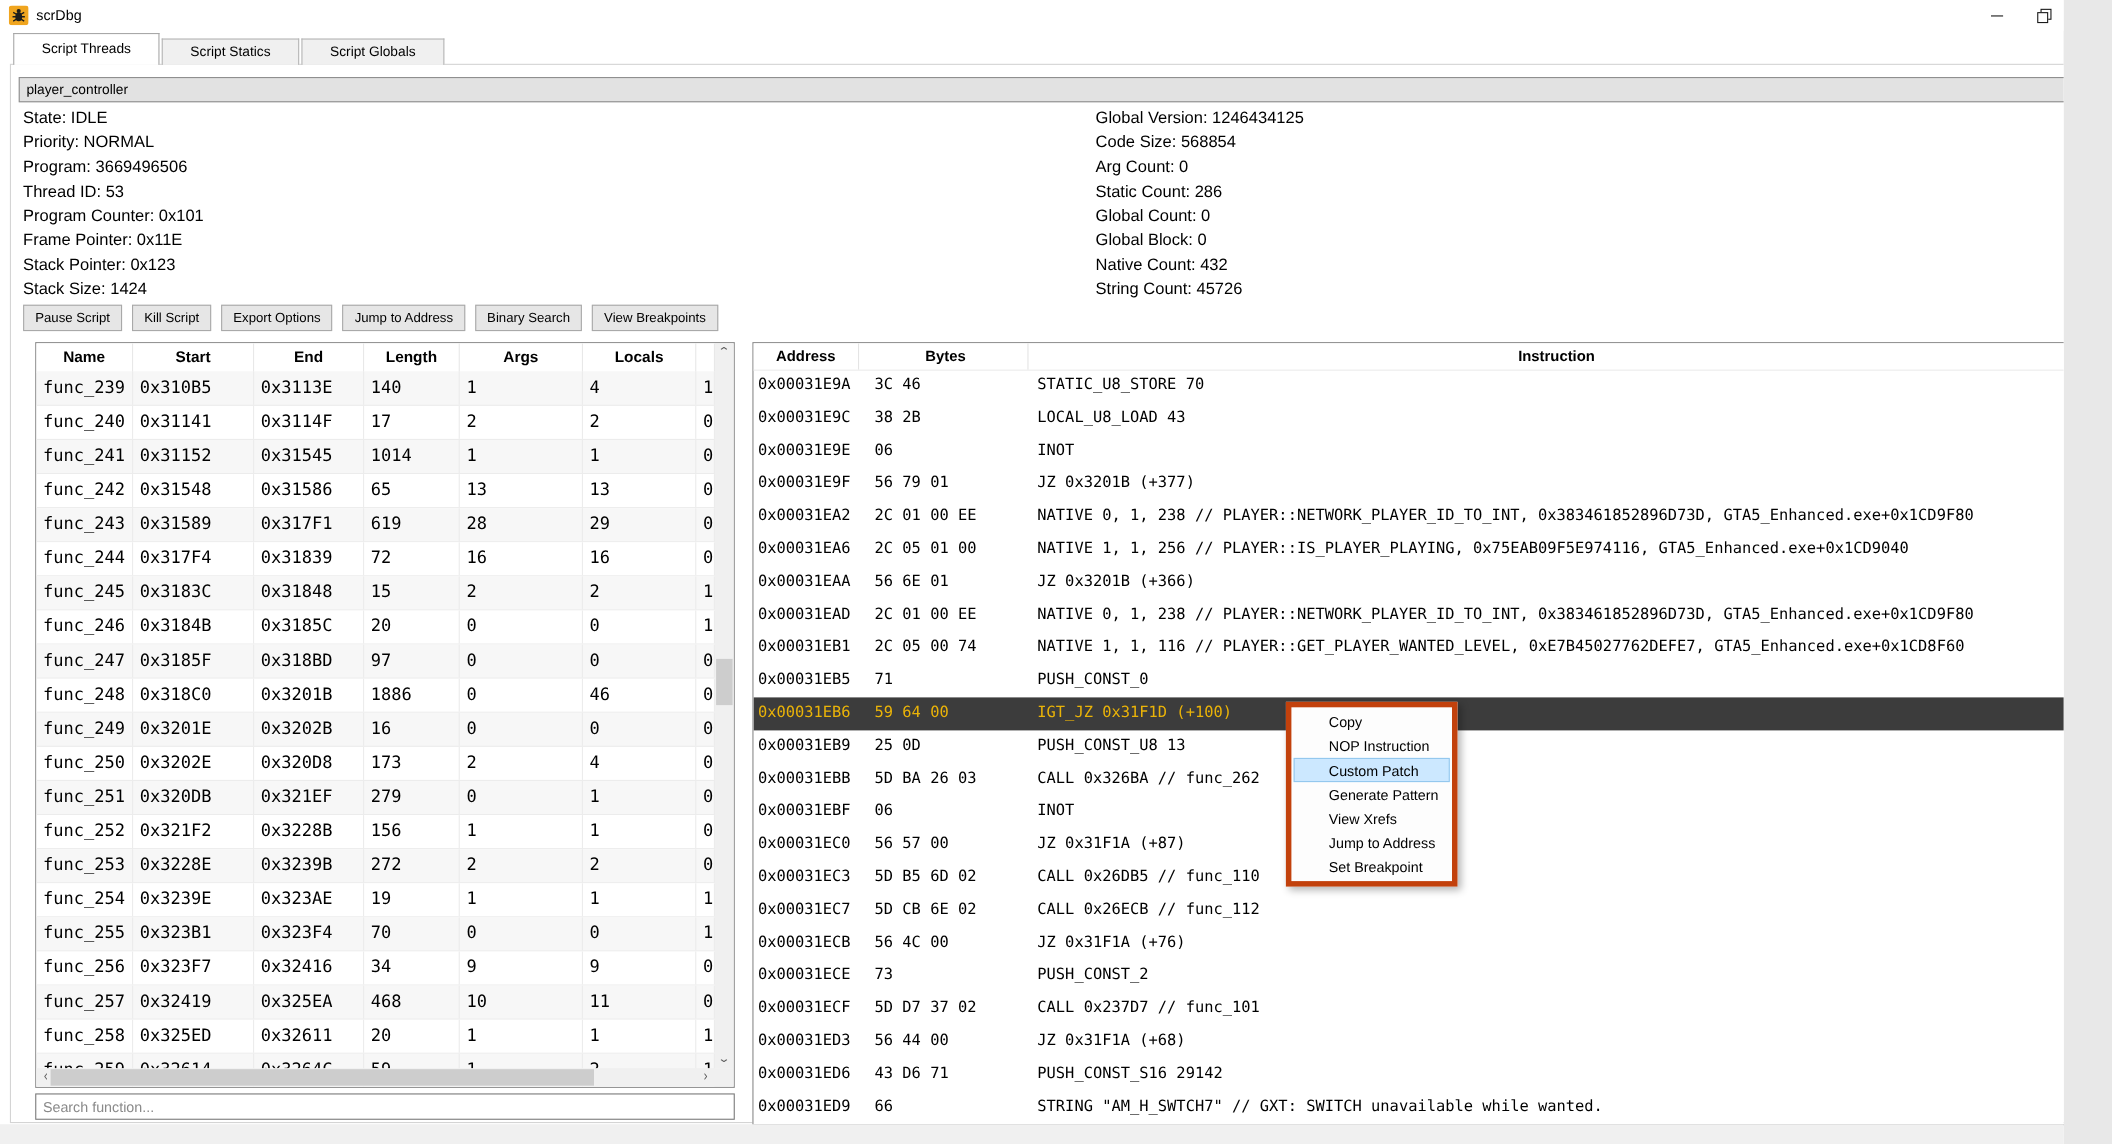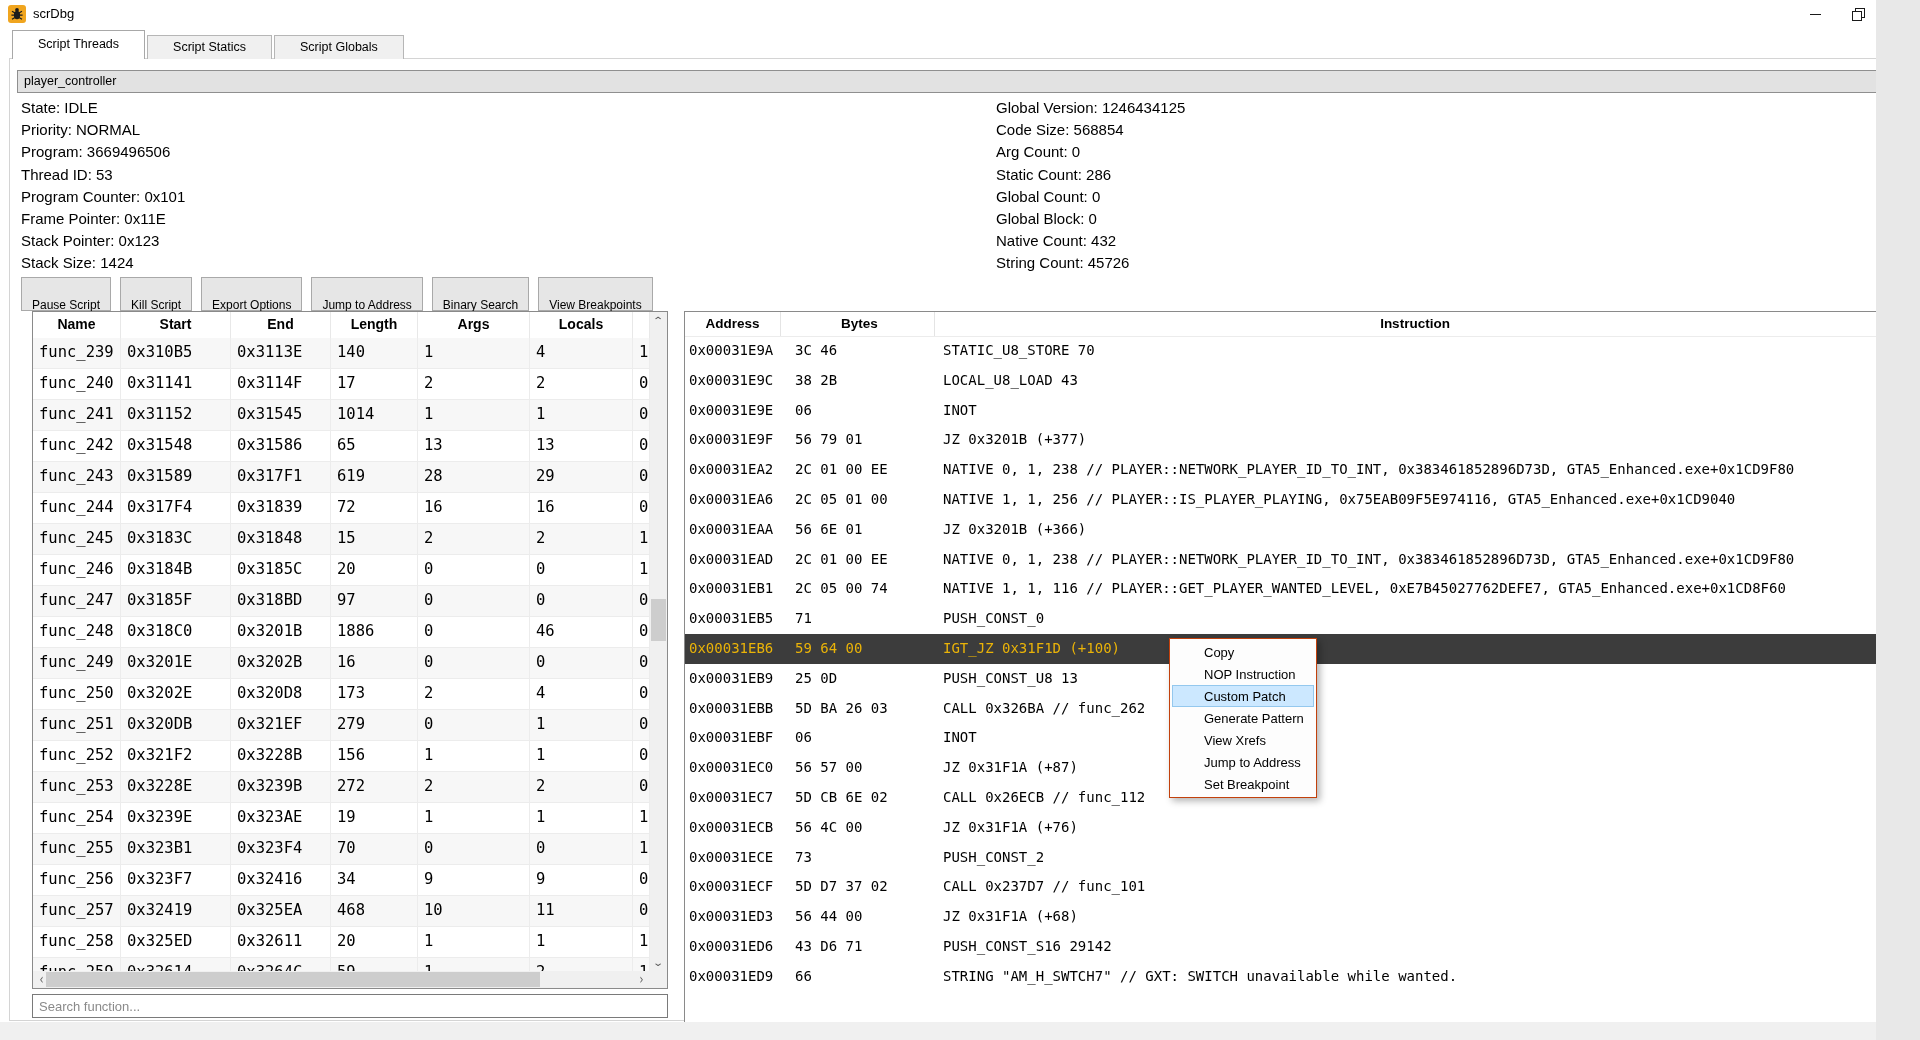--- a/index.html
+++ b/index.html
@@ -29,21 +29,21 @@
          border:1px solid #8f8f8f;box-sizing:border-box;font-size:12.5px;line-height:21px;
          padding-left:6px;}
   .combo svg{position:absolute;right:9px;top:8px;}
   
   .info{position:absolute;top:38px;font-size:15px;}
   .info div{height:22.2px;line-height:22.2px;}
   .info.l{left:11px;}
   .info.r{left:986px;}
   
   .btnrow{position:absolute;left:11px;top:218px;display:flex;}
-  .tbtn{height:24px;line-height:22px;padding:16px 10px;margin-right:9px;background:#e6e6e6;
+  .tbtn{height:24px;line-height:22px;padding:0 10px;margin-right:9px;background:#e6e6e6;
         border:1px solid #a9a9a9;font-size:12px;box-sizing:border-box;}
   
   .ftable{position:absolute;left:22px;top:252px;width:636px;height:678px;background:#fff;
           border:1px solid #8a8a8a;box-sizing:border-box;overflow:hidden;}
   .ft-head{position:absolute;left:0;top:0;width:617px;height:26px;display:grid;
            grid-template-columns:88px 110px 100px 87px 112px 103px 1fr;
            border-bottom:1px solid #e2e2e2;background:#fff;}
   .ft-hcell{font-size:14px;font-weight:bold;text-align:center;line-height:25px;
             border-right:1px solid #e8e8e8;overflow:hidden;}
   .ft-body{position:absolute;left:0;top:26px;width:617px;}
@@ -81,21 +81,21 @@
   .da-row{position:relative;height:29.8px;font-family:"DejaVu Sans Mono",monospace;font-size:14px;
           line-height:29.8px;white-space:nowrap;}
   .da-row span{position:absolute;top:0;}
   .da-row .addr{left:4px;}
   .da-row .bytes{left:110px;}
   .da-row .instr{left:258px;}
   .da-row.selected{background:var(--selected-row-bg,#3c3c3c);color:#eab308;}
   .dtable .vsb{bottom:0;}
   
   .cmenu{position:absolute;left:1159px;top:579px;width:146px;background:#fdfdfd;
-         border:1px solid #c2410c;box-shadow:3px 3px 7px rgba(0,0,0,0.30);padding:2px 0;z-index:20;}
+         border:5px solid #c2410c;box-shadow:3px 3px 7px rgba(0,0,0,0.30);padding:2px 0;z-index:20;}
   .cmenu-item{height:22px;line-height:22px;font-size:13px;padding-left:31px;margin:0 2px;
               border:1px solid transparent;box-sizing:border-box;white-space:nowrap;}
   .cmenu-item.highlight{background:var(--menu-highlight-bg,#cce8ff);
                         border-color:var(--menu-highlight-border,#94c8ee);}
   
   .bottomstrip{position:absolute;left:0;top:1022px;width:1920px;height:18px;background:#f0f0f0;}
 </style>
 </head>
 <body>
 
@@ -473,20 +473,25 @@
             <span class="addr">0x00031EBF</span>
             <span class="bytes">06</span>
             <span class="instr">INOT</span>
           </div>
           <div class="da-row">
             <span class="addr">0x00031EC0</span>
             <span class="bytes">56 57 00</span>
             <span class="instr">JZ 0x31F1A (+87)</span>
           </div>
           <div class="da-row">
+            <span class="addr">0x00031EC3</span>
+            <span class="bytes">5D B5 6D 02</span>
+            <span class="instr">CALL 0x26DB5 // func_110</span>
+          </div>
+          <div class="da-row">
             <span class="addr">0x00031EC7</span>
             <span class="bytes">5D CB 6E 02</span>
             <span class="instr">CALL 0x26ECB // func_112</span>
           </div>
           <div class="da-row">
             <span class="addr">0x00031ECB</span>
             <span class="bytes">56 4C 00</span>
             <span class="instr">JZ 0x31F1A (+76)</span>
           </div>
           <div class="da-row">

